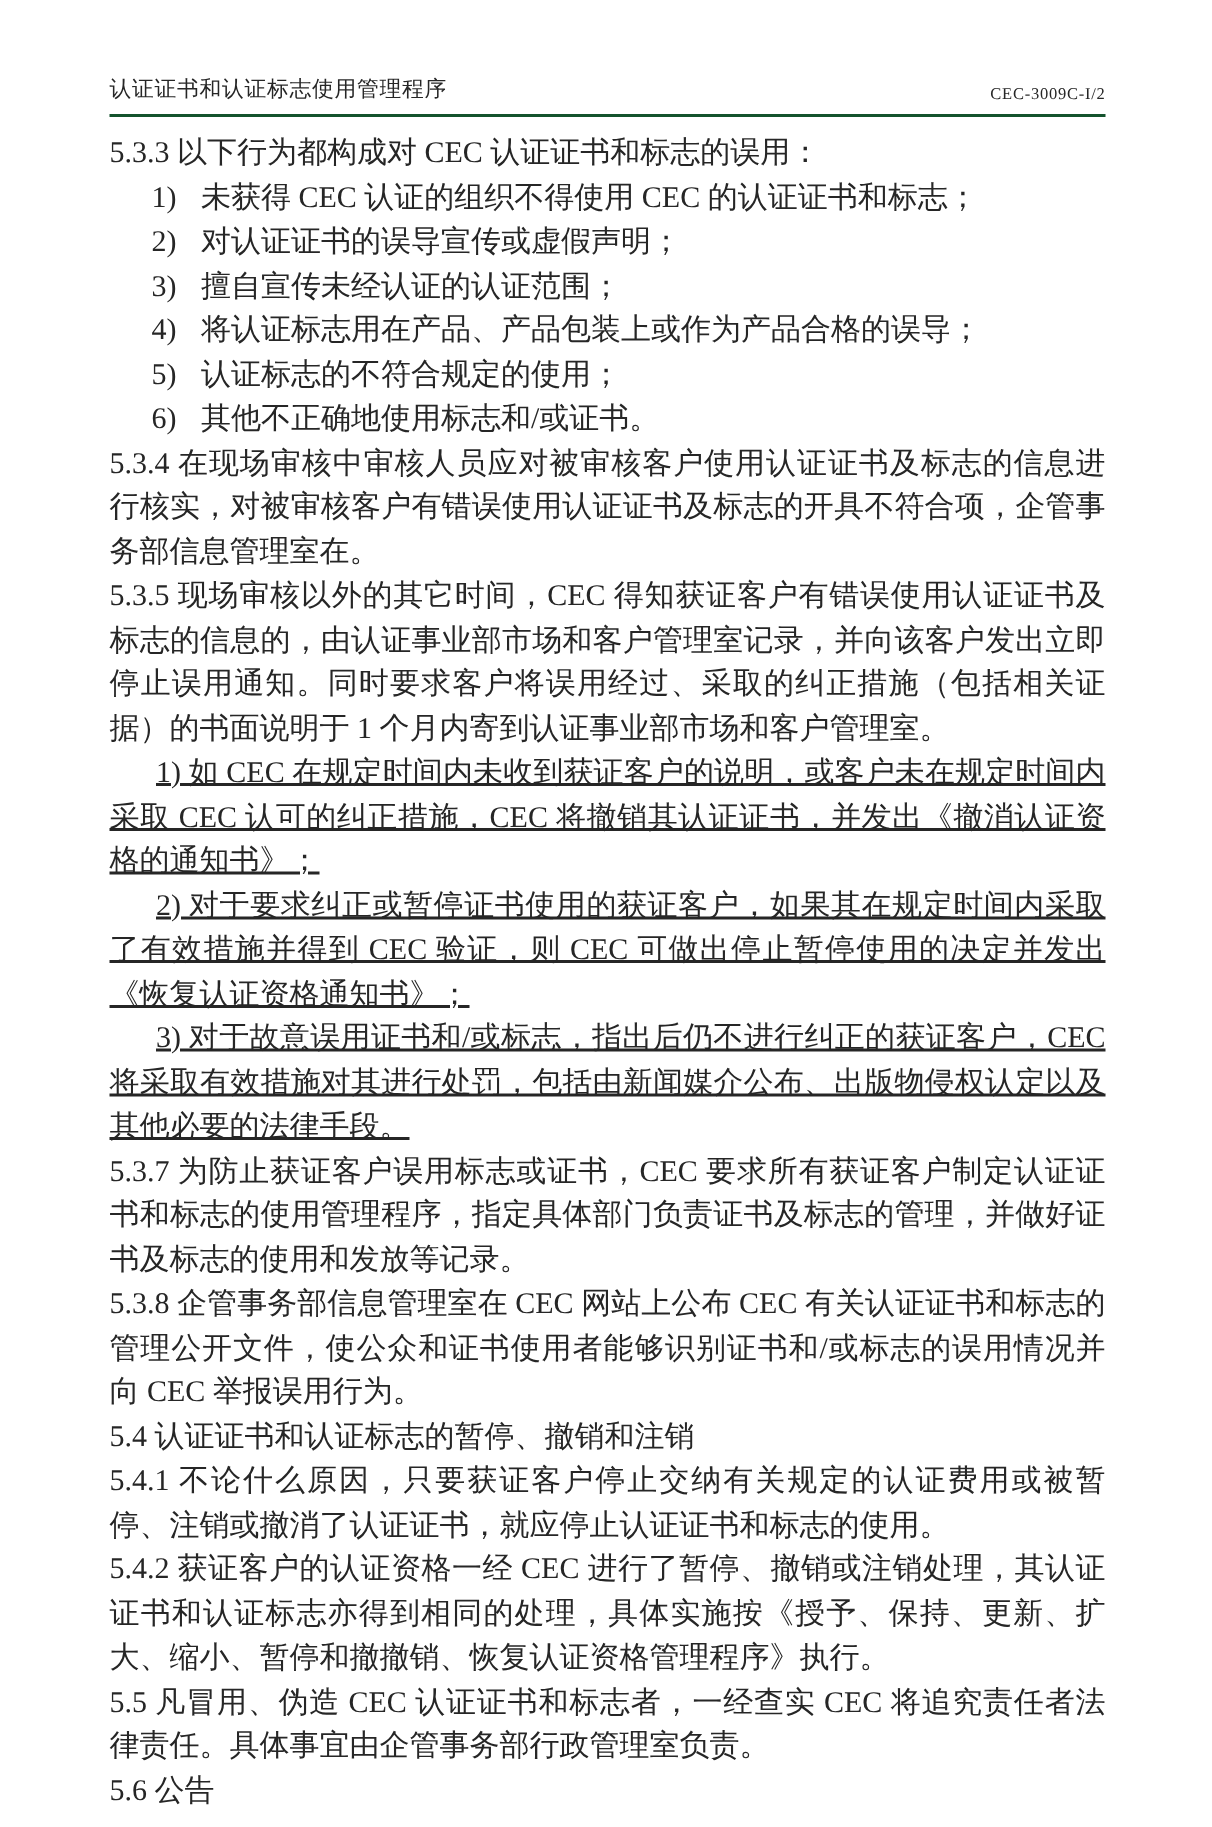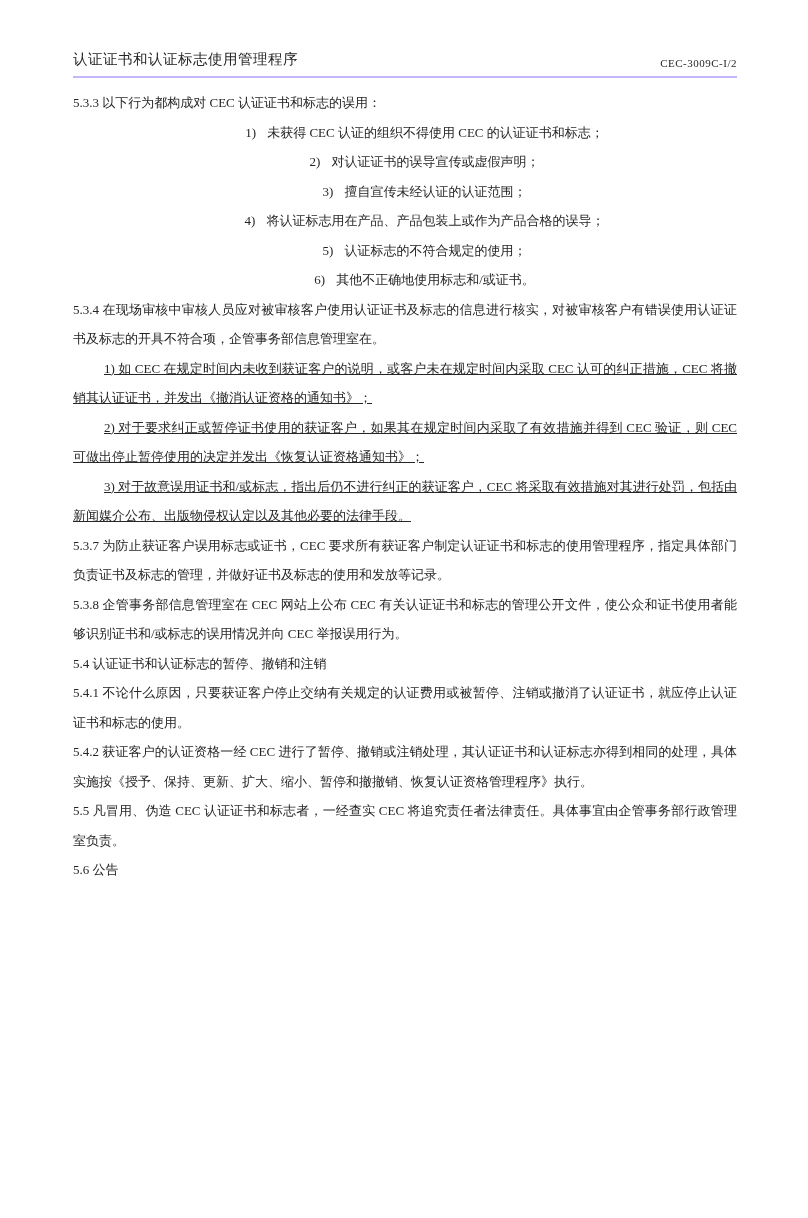--- a/index.html
+++ b/index.html
@@ -21,44 +21,44 @@
     position: absolute;
     left: 73px;
     top: 50px;
     width: 664px;
   }
   .doc-header {
     display: flex;
     justify-content: space-between;
     align-items: flex-end;
     padding-bottom: 7px;
-    border-bottom: 2px solid #c4b5fd;
+    border-bottom: 2px solid #14532d;
   }
   .doc-header .title {
     font-size: 14.5px;
     letter-spacing: 0.5px;
   }
   .doc-header .docno {
     font-size: 11px;
     letter-spacing: 0.5px;
   }
   .doc-body {
     margin-top: 10px;
-    font-size: 13px;
+    font-size: 20px;
     line-height: 29.5px;
     text-align: justify;
   }
   .doc-body p {
     margin: 0;
     padding: 0;
   }
   p.para { margin: 0; }
   p.list {
     margin-left: 28px;
-    text-align: center;
+    text-align: left;
   }
   p.list .num {
     display: inline-block;
     min-width: 33px;
   }
   p.sub {
     text-indent: 31px;
     text-decoration: underline;
   }
 </style>
@@ -77,20 +77,21 @@
       <p class="para">5.3.3 以下行为都构成对 CEC 认证证书和标志的误用：</p>
 
       <p class="list"><span class="num">1)</span><span>未获得 CEC 认证的组织不得使用 CEC 的认证证书和标志；</span></p>
       <p class="list"><span class="num">2)</span><span>对认证证书的误导宣传或虚假声明；</span></p>
       <p class="list"><span class="num">3)</span><span>擅自宣传未经认证的认证范围；</span></p>
       <p class="list"><span class="num">4)</span><span>将认证标志用在产品、产品包装上或作为产品合格的误导；</span></p>
       <p class="list"><span class="num">5)</span><span>认证标志的不符合规定的使用；</span></p>
       <p class="list"><span class="num">6)</span><span>其他不正确地使用标志和/或证书。</span></p>
 
       <p class="para">5.3.4 在现场审核中审核人员应对被审核客户使用认证证书及标志的信息进行核实，对被审核客户有错误使用认证证书及标志的开具不符合项，企管事务部信息管理室在。</p>
+      <p class="para">5.3.5 现场审核以外的其它时间，CEC 得知获证客户有错误使用认证证书及标志的信息的，由认证事业部市场和客户管理室记录，并向该客户发出立即停止误用通知。同时要求客户将误用经过、采取的纠正措施（包括相关证据）的书面说明于 1 个月内寄到认证事业部市场和客户管理室。</p>
 
       <p class="sub">1) 如 CEC 在规定时间内未收到获证客户的说明，或客户未在规定时间内采取 CEC 认可的纠正措施，CEC 将撤销其认证证书，并发出《撤消认证资格的通知书》；</p>
       <p class="sub">2) 对于要求纠正或暂停证书使用的获证客户，如果其在规定时间内采取了有效措施并得到 CEC 验证，则 CEC 可做出停止暂停使用的决定并发出《恢复认证资格通知书》；</p>
       <p class="sub">3) 对于故意误用证书和/或标志，指出后仍不进行纠正的获证客户，CEC 将采取有效措施对其进行处罚，包括由新闻媒介公布、出版物侵权认定以及其他必要的法律手段。</p>
 
       <p class="para">5.3.7 为防止获证客户误用标志或证书，CEC 要求所有获证客户制定认证证书和标志的使用管理程序，指定具体部门负责证书及标志的管理，并做好证书及标志的使用和发放等记录。</p>
       <p class="para">5.3.8 企管事务部信息管理室在 CEC 网站上公布 CEC 有关认证证书和标志的管理公开文件，使公众和证书使用者能够识别证书和/或标志的误用情况并向 CEC 举报误用行为。</p>
 
       <p class="para">5.4 认证证书和认证标志的暂停、撤销和注销</p>
       <p class="para">5.4.1 不论什么原因，只要获证客户停止交纳有关规定的认证费用或被暂停、注销或撤消了认证证书，就应停止认证证书和标志的使用。</p>

